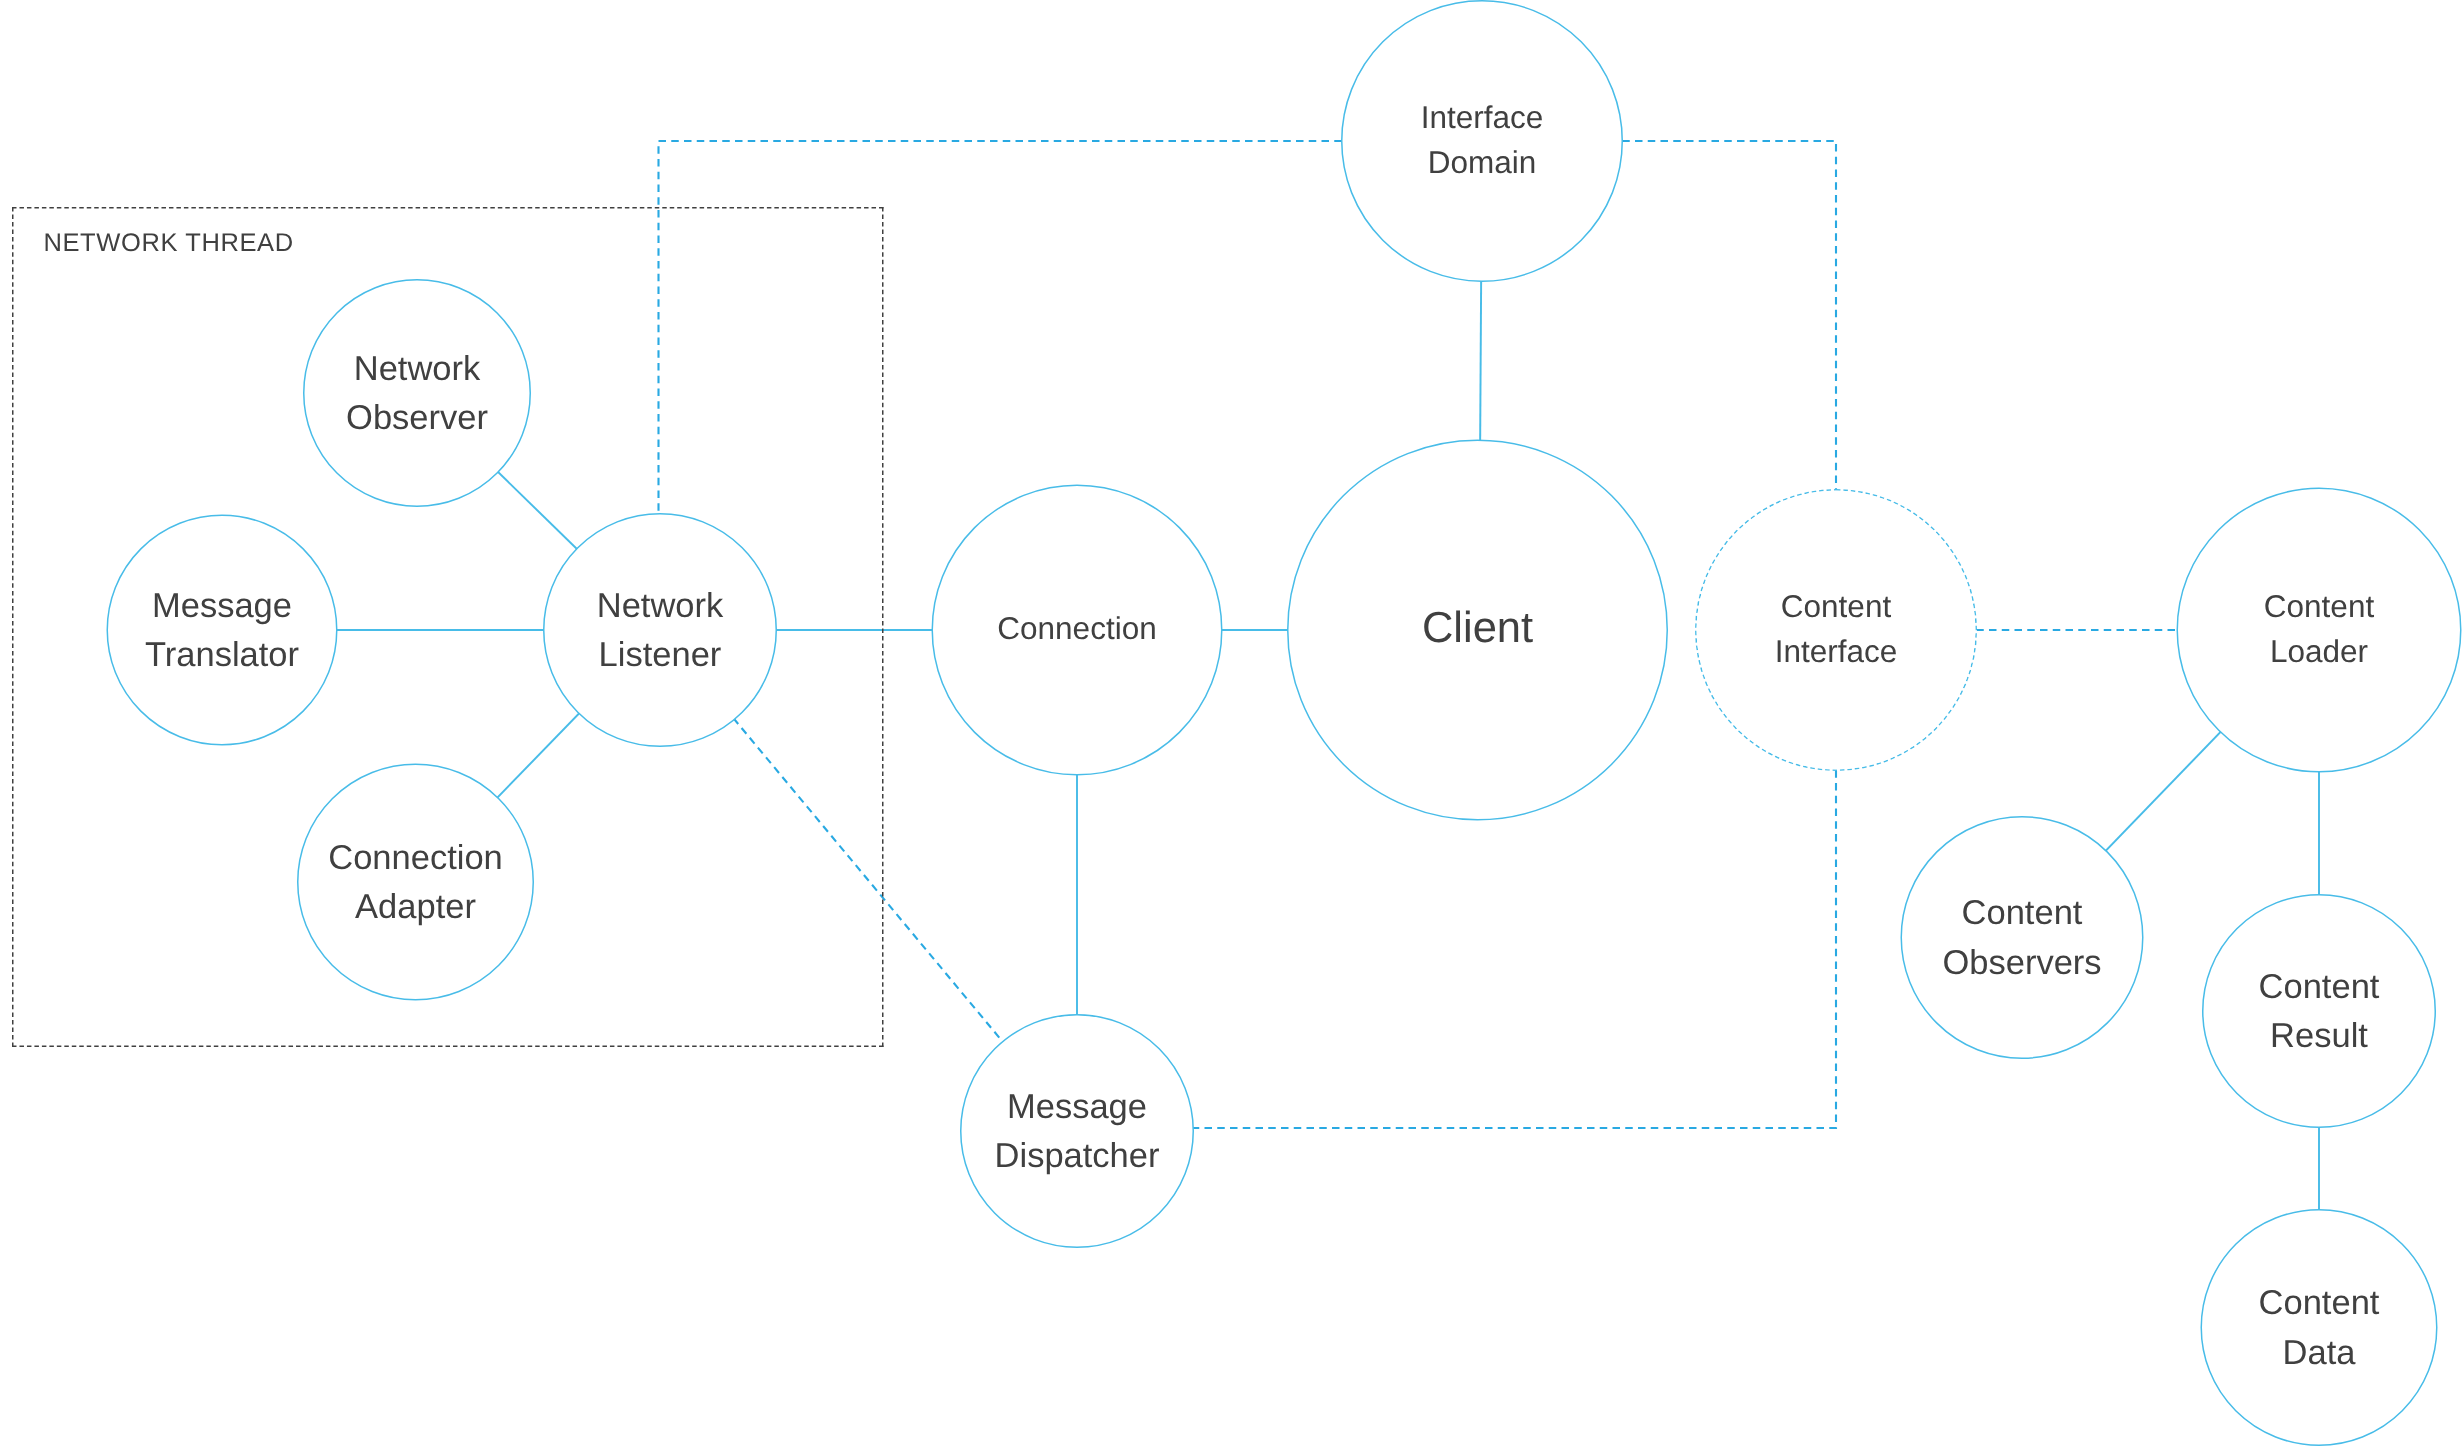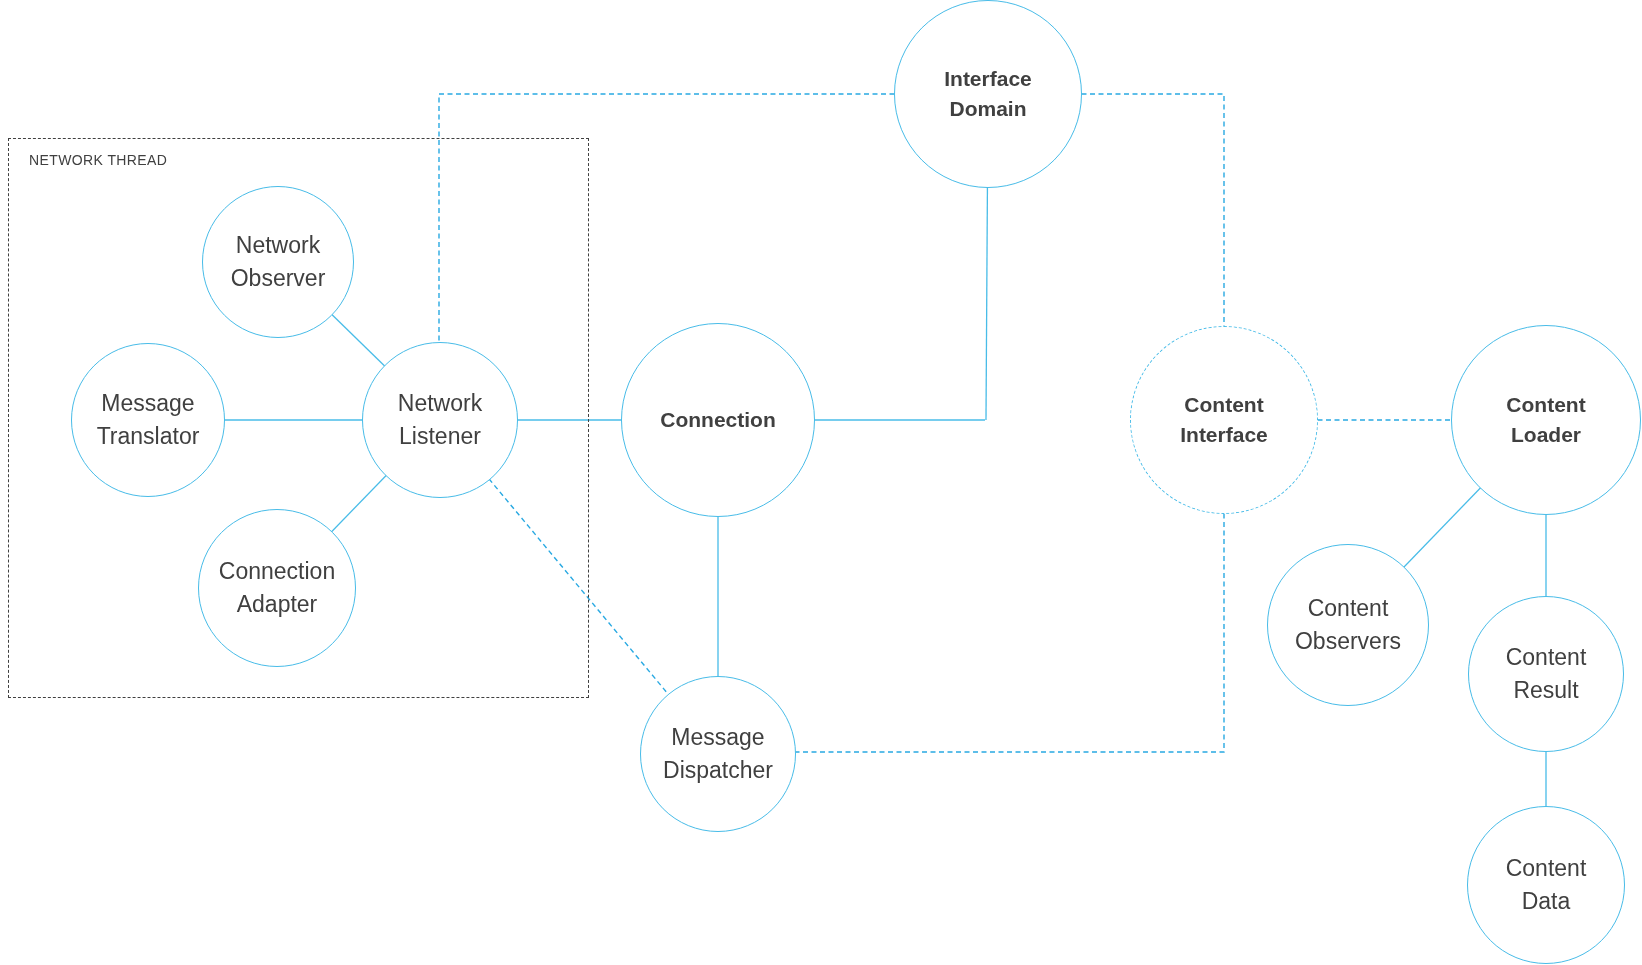--- a/index.html
+++ b/index.html
@@ -13,35 +13,35 @@
   #edges{position:absolute;left:0;top:0;}
   .edge{stroke:var(--accent);stroke-width:1.3;fill:none;}
   .edge-dashed{stroke:var(--dashedblue);stroke-width:1.4;stroke-dasharray:5 3.5;fill:none;}
   .thread-box{
     position:absolute;left:8px;top:138px;width:581px;height:560px;
     border:1.4px dashed var(--ink);
     box-sizing:border-box;
   }
   .thread-box-label{
     position:absolute;left:20px;top:13px;
-    font-size:14px;color:var(--ink);letter-spacing:0.4px;
+    font-size:17px;color:var(--ink);letter-spacing:0.4px;
   }
   .node{
     position:absolute;
     background:#ffffff;
     border:1.4px solid var(--accent);
     border-radius:50%;
     box-sizing:border-box;
     display:flex;align-items:center;justify-content:center;
     text-align:center;
     color:var(--ink);
     transform:translate(-50%,-50%);
     font-size:23px;line-height:1.42;
   }
-  .node.md{font-size:21px;font-weight:bold;}
+  .node.md{font-size:21px;}
   .node.lg{font-size:29px;}
   .node.dashed{border-style:dashed;}
   .lbl{white-space:pre-line;}
 </style>
 </head>
 <body>
 
 <div id="canvas">
 
   <svg id="edges" width="1642" height="965" viewBox="0 0 1642 965">
@@ -90,20 +90,23 @@
 
   <div class="node" style="left:277px;top:588px;width:158px;height:158px;">
     <span class="lbl">Connection
 Adapter</span>
   </div>
 
   <div class="node md" style="left:718px;top:420px;width:194px;height:194px;">
     <span class="lbl">Connection</span>
   </div>
 
+  <div class="node lg" style="left:985px;top:420px;width:254px;height:254px;">
+    <span class="lbl">Client</span>
+  </div>
 
   <div class="node md dashed" style="left:1224px;top:420px;width:188px;height:188px;">
     <span class="lbl">Content
 Interface</span>
   </div>
 
   <div class="node md" style="left:1546px;top:420px;width:190px;height:190px;">
     <span class="lbl">Content
 Loader</span>
   </div>

